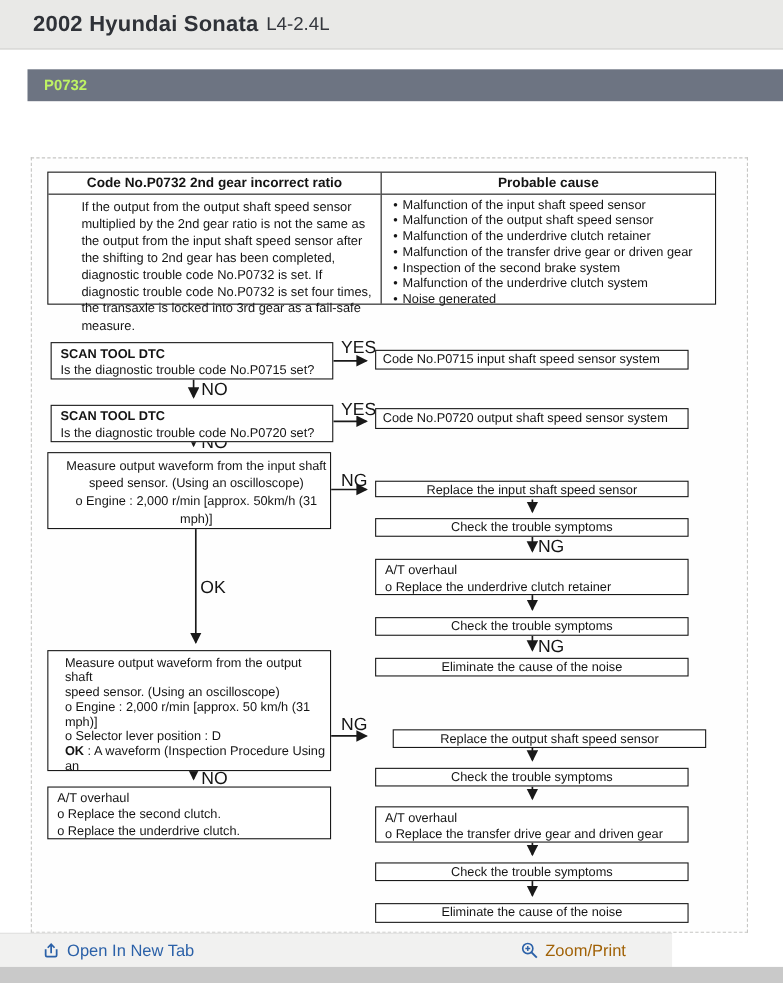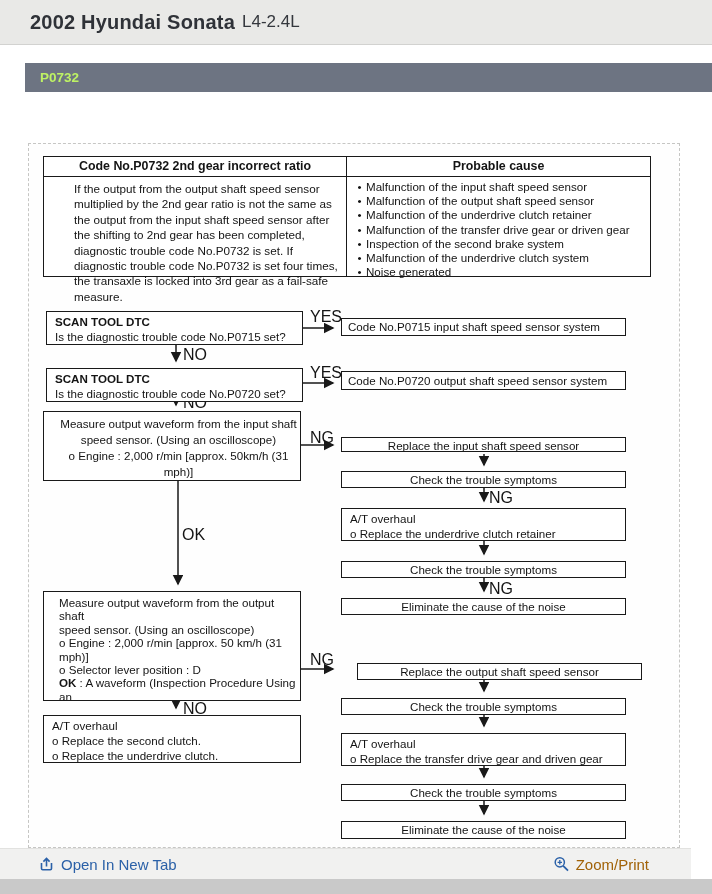--- a/index.html
+++ b/index.html
@@ -53,21 +53,21 @@
   .fbox .bold { font-weight:bold; }
   .fbox.pad { padding:2px 4px 0 8px; }
   .fbox.center { text-align:center; }
   .fbox.small { line-height:14px; padding-top:1px; }
   .mline { padding:4px 2px 0 15px; line-height:16px;text-align:center; }
   .mline2 { padding:4px 2px 0 15px; line-height:13.4px; }
   .fc-label { position:absolute; font-size:16px; color:#141414; background:transparent; }
   .arrow-layer { position:absolute; left:0; top:0; pointer-events:none; }
   
   .footer {
-    position:absolute; left:0; top:848px; width:691px; height:31px;
+    position:absolute; left:0; top:848px; width:611px; height:31px;
     background:#f1f1f0; border-top:1px solid #e2e2e0;
     display:flex; align-items:center; justify-content:space-between;
     padding:0 42px 0 38px;
   }
   .footer a { text-decoration:none; display:flex; align-items:center; gap:6px; cursor:pointer; }
   .footer .link-text { font-size:15px; }
   .bottom-strip {
     position:absolute; left:0; top:879px; width:712px; height:15px;
     background:#c9c9c9;
   }

